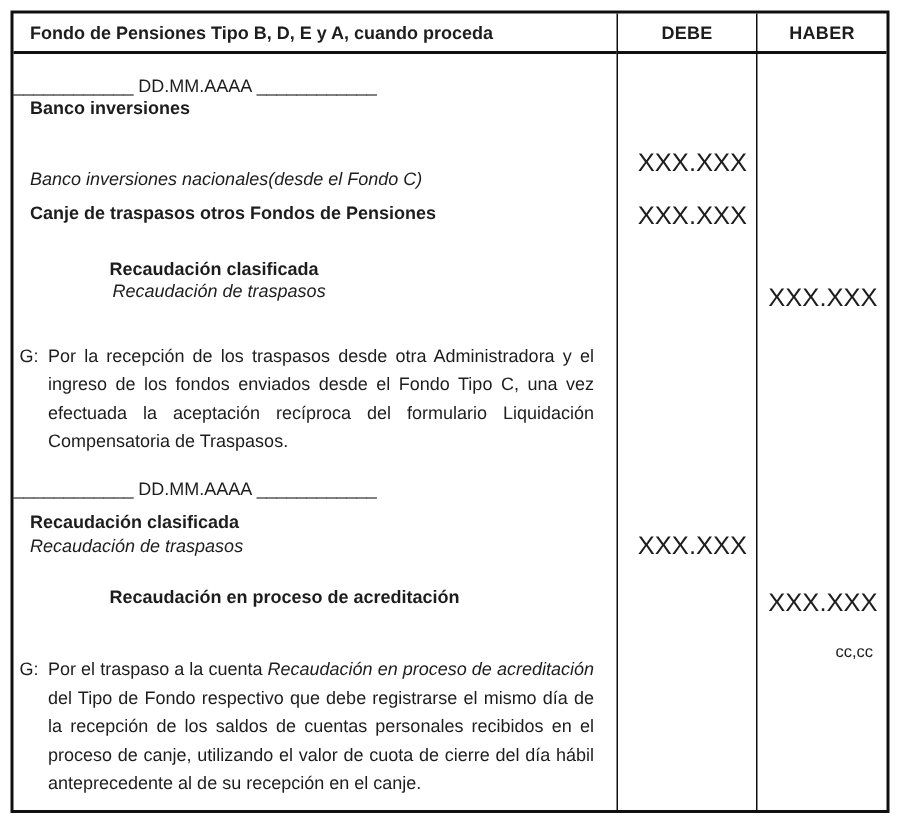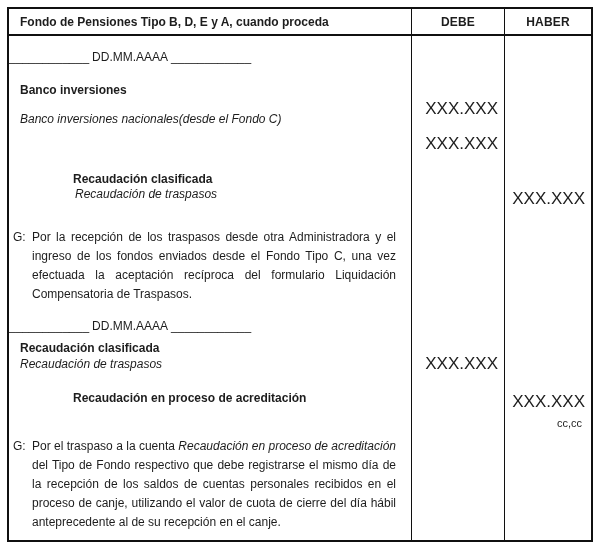--- a/index.html
+++ b/index.html
@@ -61,23 +61,24 @@
     <div class="cell hcell hcol col3">
       <span>HABER</span>
     </div>
 
     <div class="cell">
 
       <div class="dateline" style="top:14px;">
         <span>____________</span><span class="date">DD.MM.AAAA</span><span>____________</span>
       </div>
 
-      <div class="item bold" style="top:47px;">Banco inversiones</div>
+      <div class="item bold" style="top:29px;">Banco inversiones</div>
       <div class="item ital" style="top:76px;">Banco inversiones nacionales(desde el Fondo C)</div>
 
+      <div class="item bold" style="top:99px;">Canje de traspasos otros Fondos de Pensiones</div>
 
       <div class="item bold indent" style="top:136px;">Recaudación clasificada</div>
       <div class="item ital indent" style="top:151px;left:66px;">Recaudación de traspasos</div>
 
       <div class="gloss" style="top:192px;">
         <span class="glabel">G:</span>
         <span class="gbody">Por la recepción de los traspasos desde otra Administradora y el ingreso de los fondos enviados desde el Fondo Tipo C, una vez efectuada la aceptación recíproca del formulario Liquidación Compensatoria de Traspasos.</span>
       </div>
 
       <div class="dateline" style="top:283px;">
@@ -98,17 +99,17 @@
 
     <div class="cell col2">
       <div class="amount" style="top:65px;">XXX.XXX</div>
       <div class="amount" style="top:100px;">XXX.XXX</div>
       <div class="amount" style="top:320px;">XXX.XXX</div>
     </div>
 
     <div class="cell col3">
       <div class="amount" style="top:155px;">XXX.XXX</div>
       <div class="amount" style="top:358px;">XXX.XXX</div>
-      <div class="amount amount-cc" style="top:380px;text-align:center;">cc,cc</div>
+      <div class="amount amount-cc" style="top:392px;text-align:center;">cc,cc</div>
     </div>
 
   </div>
 </div>
 
 </body></html>

